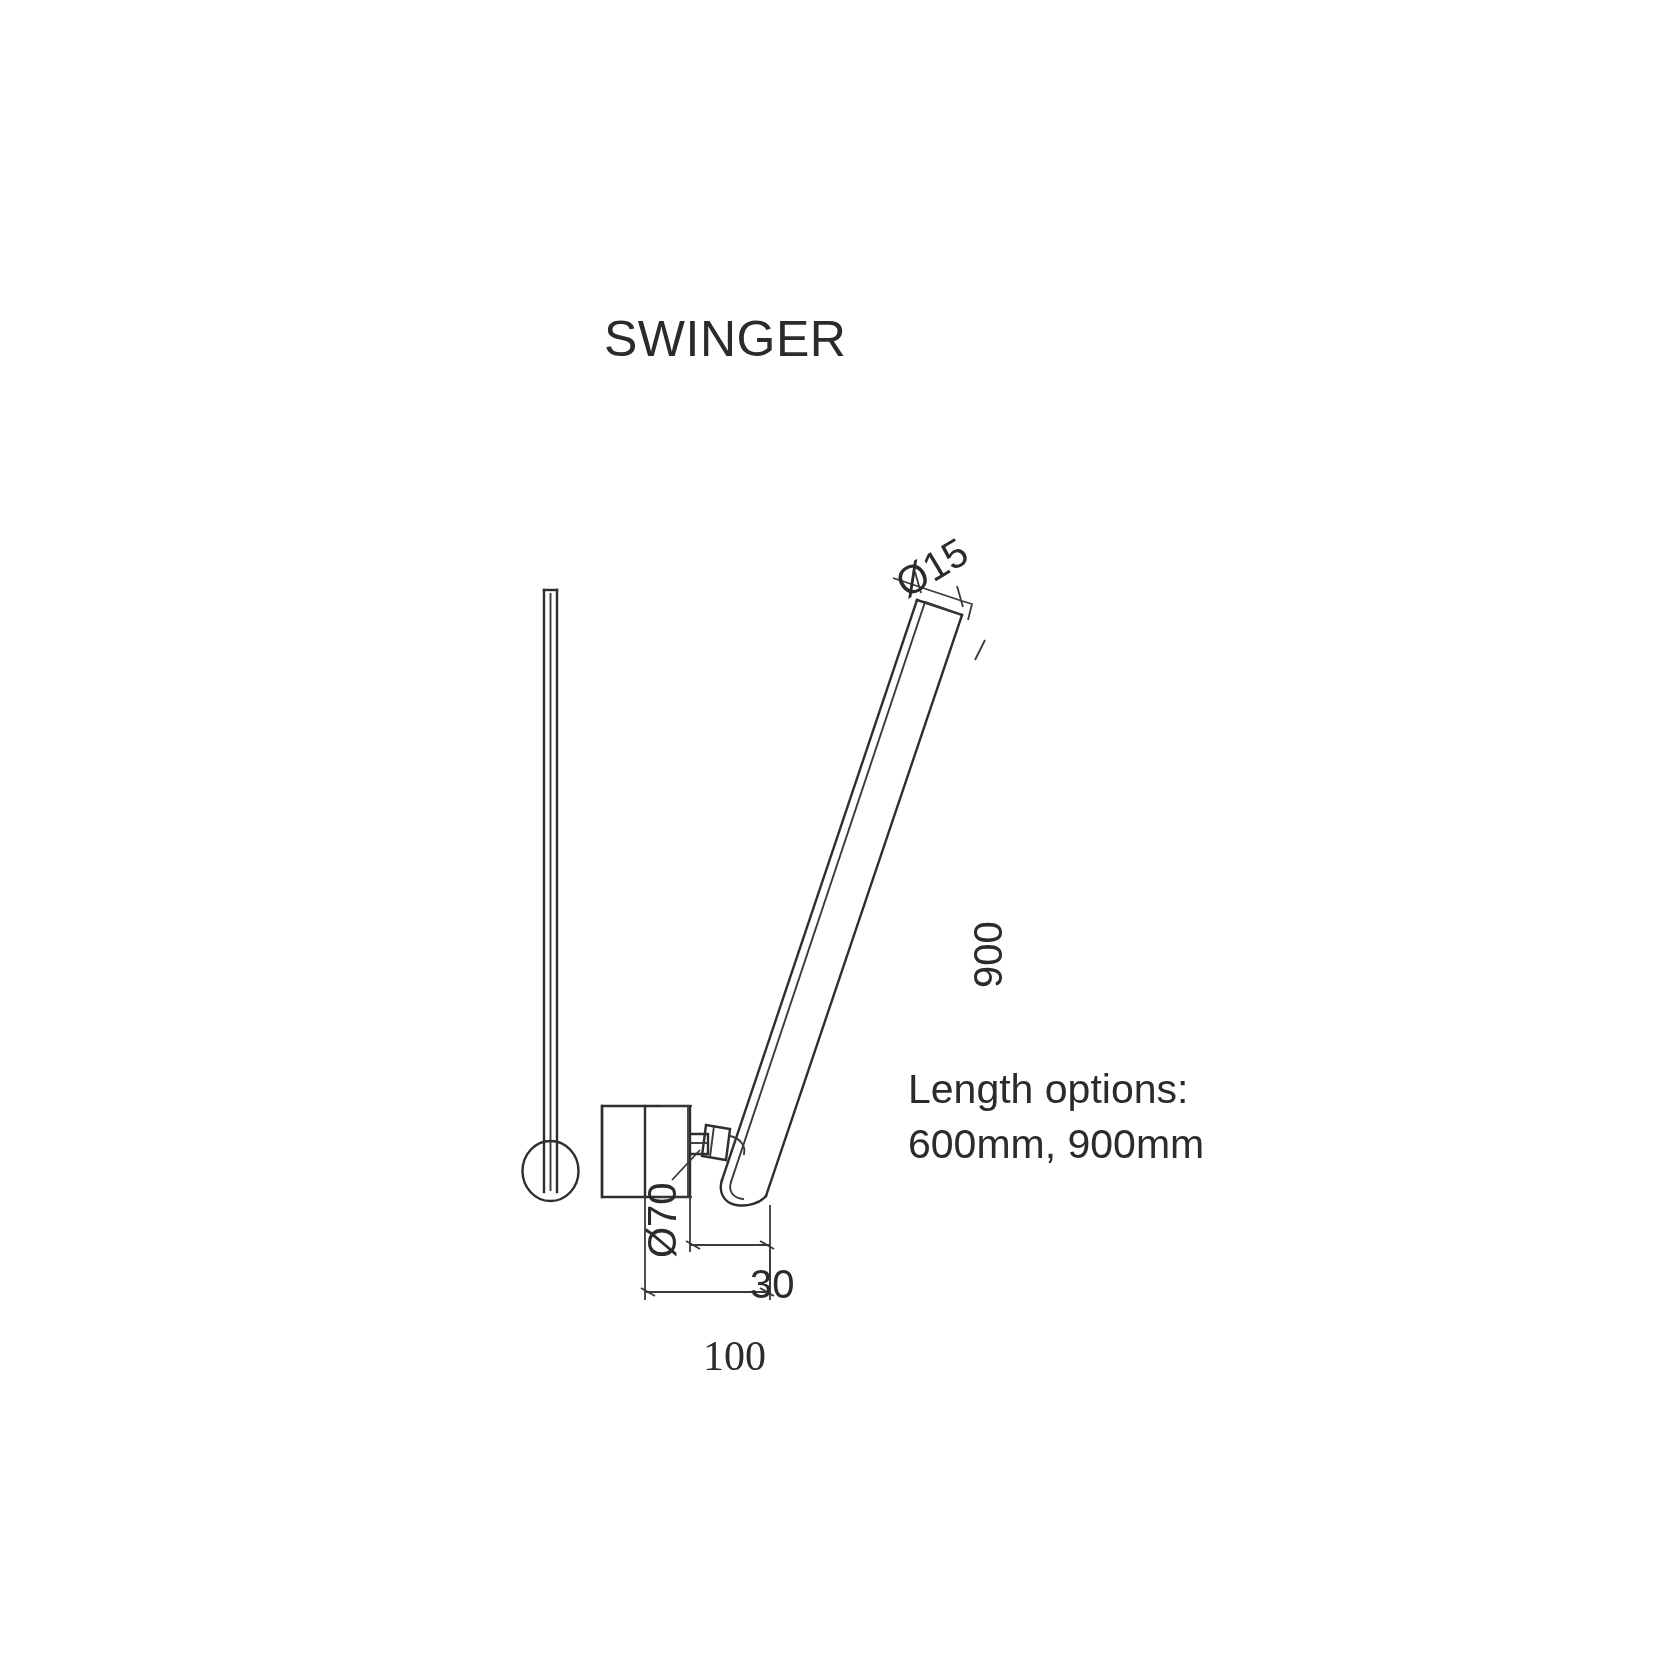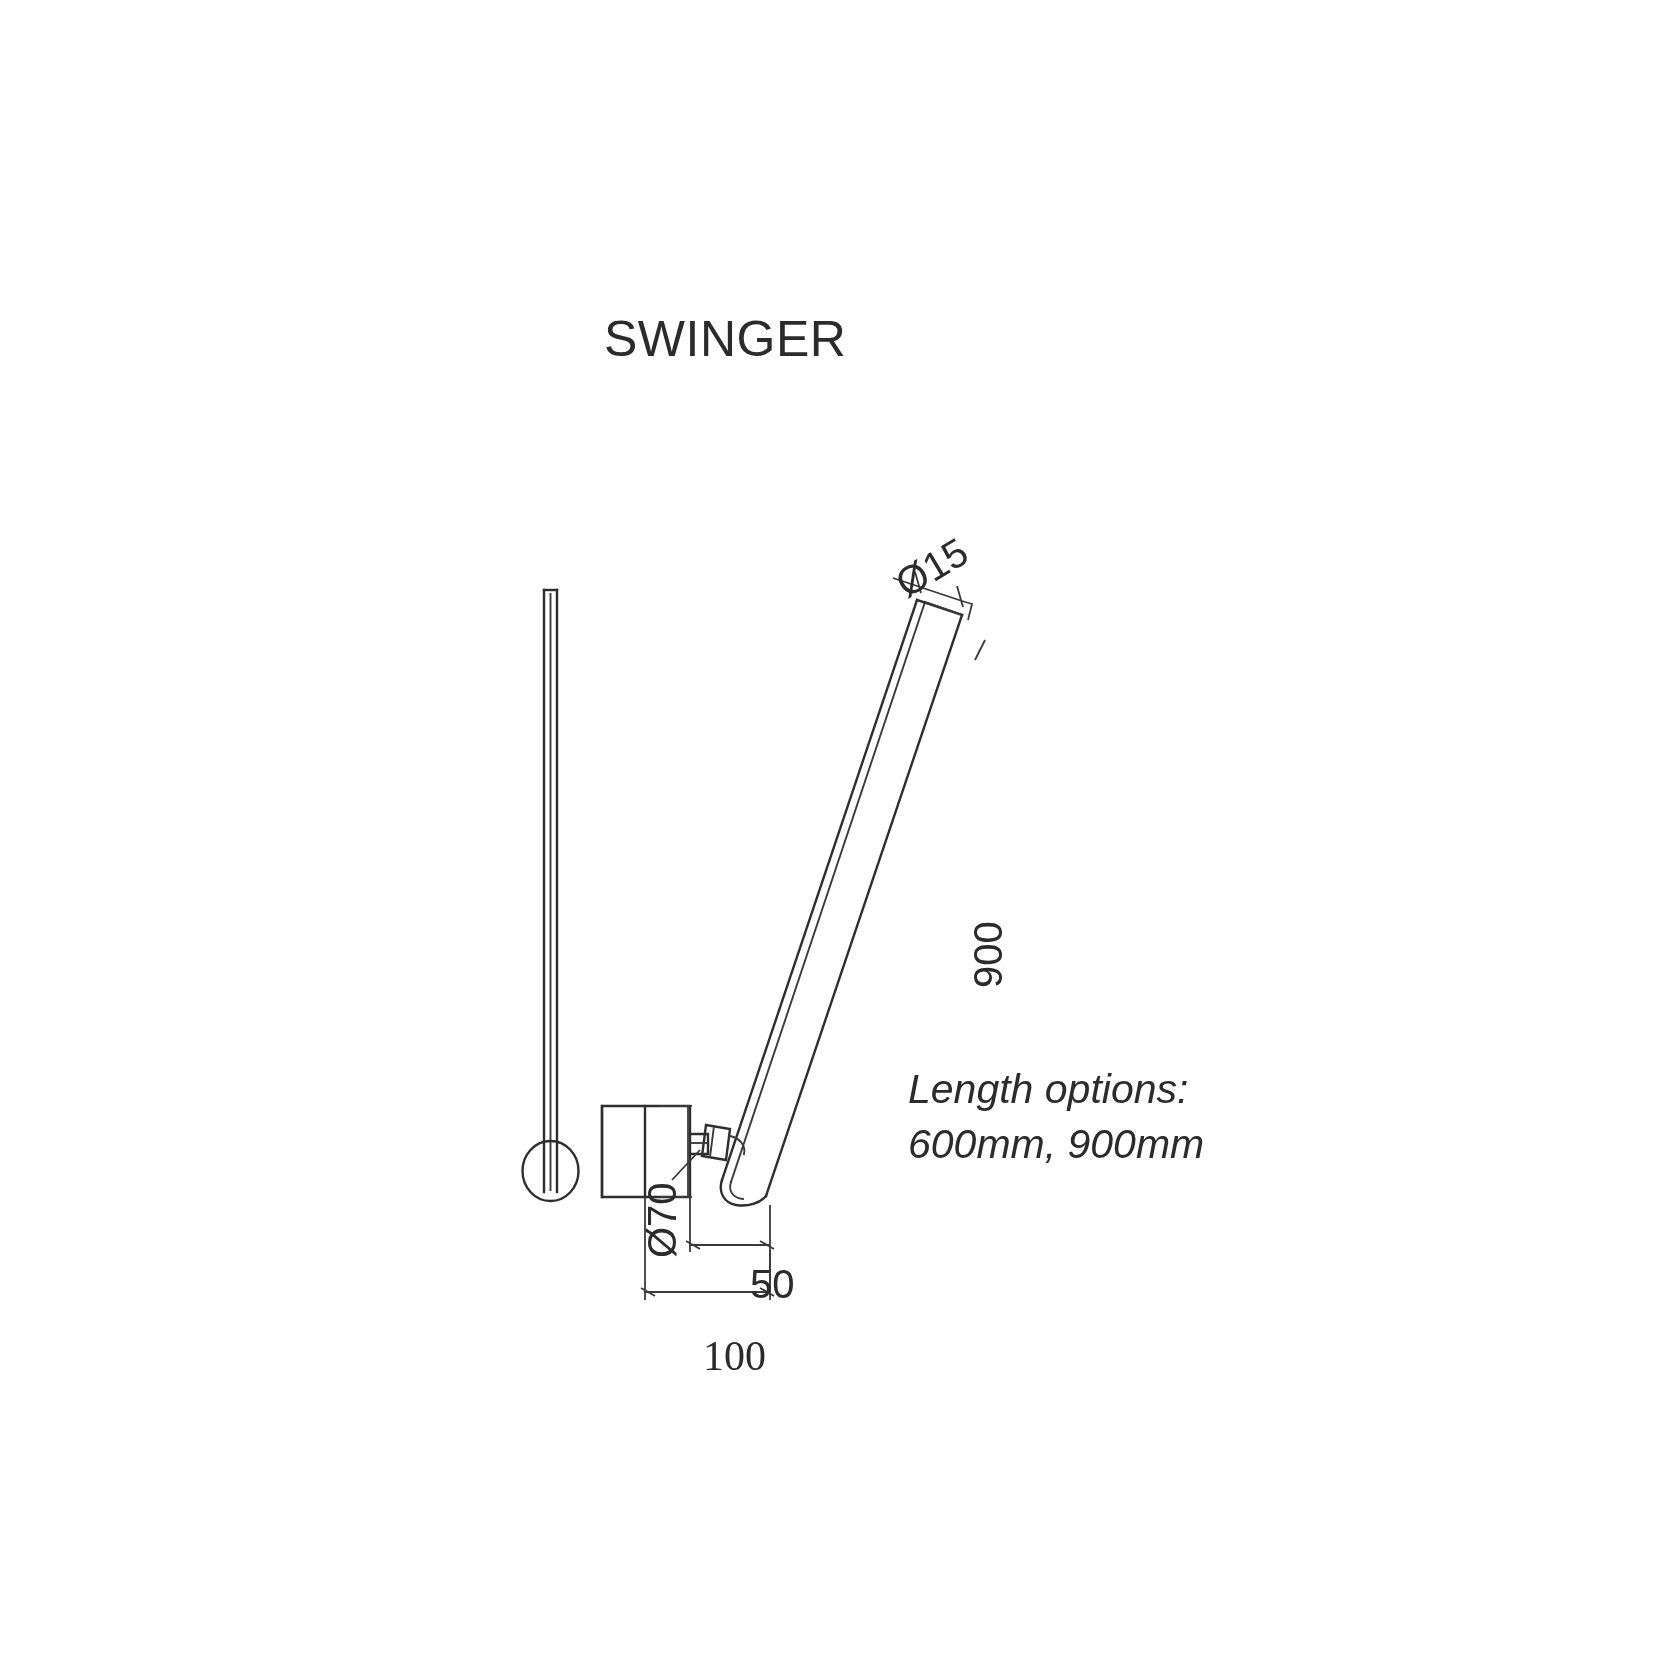--- a/index.html
+++ b/index.html
@@ -58,21 +58,20 @@
     white-space: nowrap;
   }
   .note-block {
     position: absolute;
     left: 908px;
     top: 1062px;
     font-size: 41px;
     line-height: 1.35;
     color: #2b2b2b;
     white-space: nowrap;
-    font-style: italic;
   }
   .note-line { display: block; }
   .dimlabel {
     position: absolute;
     font-size: 40px;
     color: #2b2b2b;
     white-space: nowrap;
     transform-origin: left top;
   }
   #label-dia15 {
@@ -196,21 +195,21 @@
   </svg>
 
   <div class="title-text">SWINGER</div>
 
   <div class="dimlabel" id="label-dia15">Ø15</div>
 
   <div class="dimlabel" id="label-900">900</div>
 
   <div class="dimlabel" id="label-dia70">Ø70</div>
 
-  <div class="dimlabel" id="label-50">50</div>
+  <div class="dimlabel" id="label-50">30</div>
 
   <div class="dimlabel" id="label-100">100</div>
 
   <div class="note-block">
     <span class="note-line">Length options:</span>
     <span class="note-line">600mm, 900mm</span>
   </div>
 
 </div>
 

